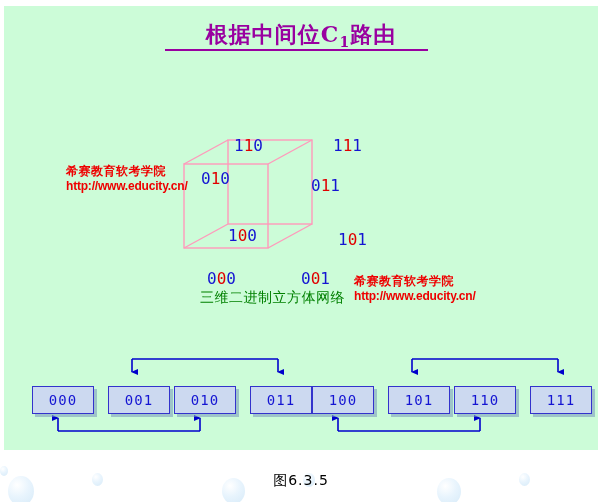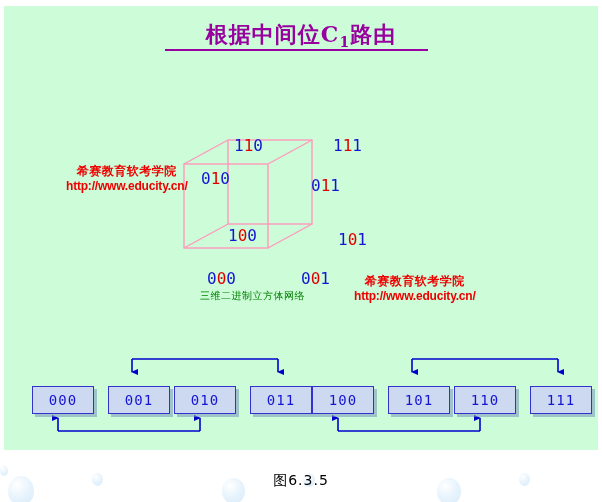--- a/index.html
+++ b/index.html
@@ -89,42 +89,41 @@
   .nodelabel .mid {
     color: #e00000;
   }
 
   
   .watermark {
     position: absolute;
     color: #ee0000;
     white-space: nowrap;
     line-height: 15px;
-    text-align: center;
   }
   .watermark .cn {
     font-family: "DejaVu Sans", sans-serif;
     font-size: 12px;
     font-weight: bold;
     letter-spacing: 0.5px;
   }
   .watermark .url {
     font-family: Liberation Sans, sans-serif;
     font-size: 12px;
     font-weight: bold;
     letter-spacing: -0.2px;
   }
 
   
   .cube-caption {
     position: absolute;
     left: 196px;
     top: 283px;
     font-family: "DejaVu Sans", sans-serif;
-    font-size: 10px;
+    font-size: 14px;
     color: #008000;
     white-space: nowrap;
     letter-spacing: 0.5px;
   }
 
   
   .boxrow {
     position: absolute;
     left: 0;
     top: 0;

